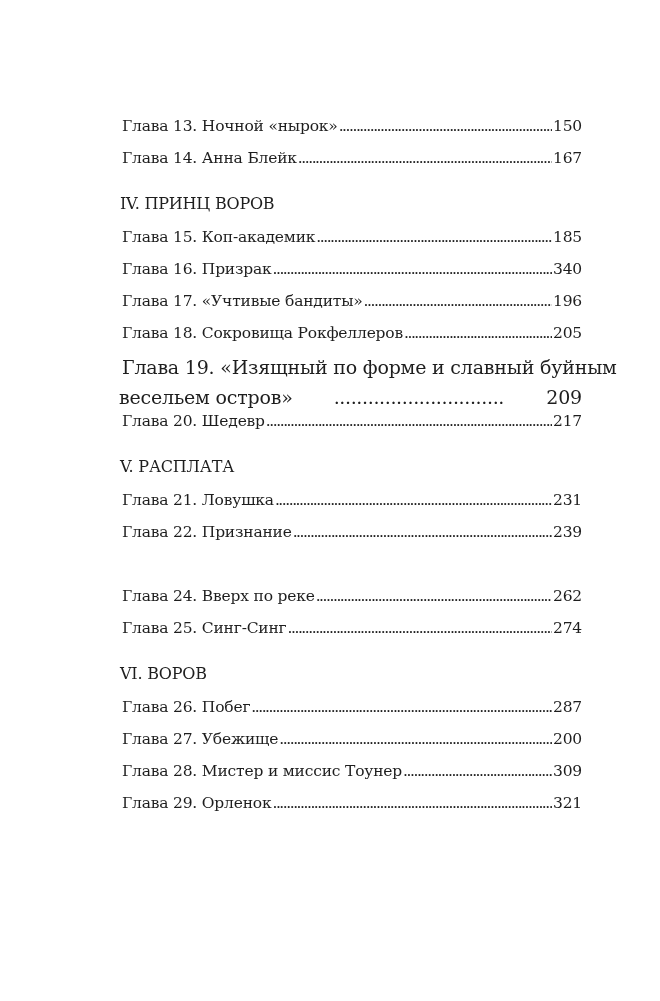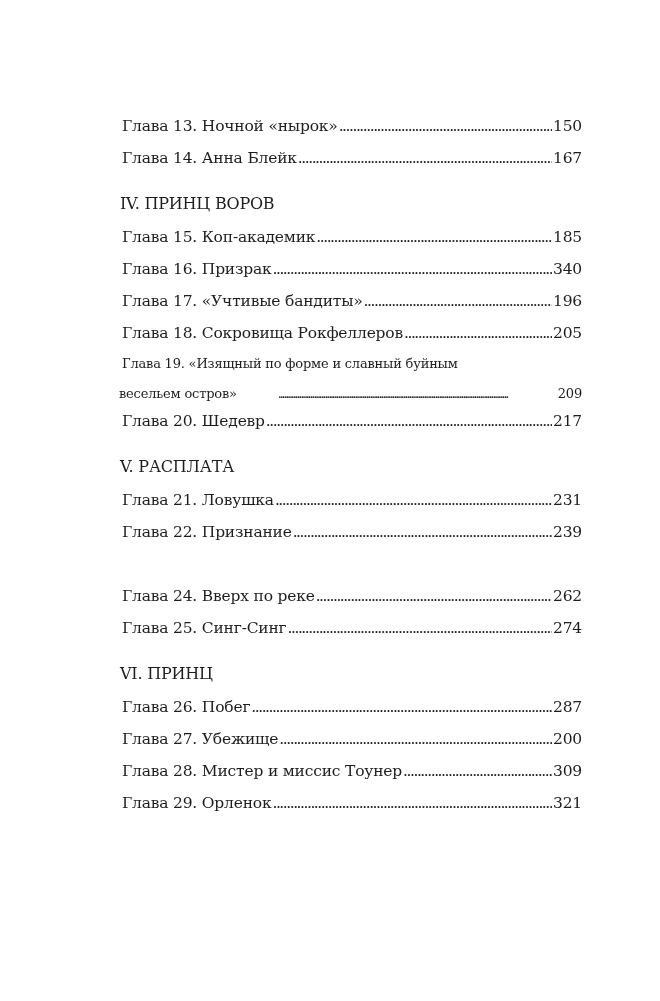--- a/index.html
+++ b/index.html
@@ -17,21 +17,21 @@
   }
   .entry .title { flex: 0 0 auto; }
   .entry .leader {
     flex: 1 1 auto; margin: 0 1px; overflow: hidden; height: 1em; position: relative; top: 0px;
   }
   .entry .leader::before {
     content: ". . . . . . . . . . . . . . . . . . . . . . . . . . . . . . . . . . . . . . . . . . . . . . . . . . . . . . . . . . . . . . . . . . . . . . . . . . . . . . . . . . . . . . . . . . . . . . . . . . . . . . . . . . . . . . . . . . . . . . . . . . . . . . . . . . . . . . . . . . . . . . .";
     letter-spacing: -3.2px; white-space: nowrap; font-size: 15.5px;
   }
   .entry .num { flex: 0 0 auto; text-align: right; }
-  .entry2 { position: absolute; left: 108px; width: 460px; font-size: 13px; letter-spacing: -0.2px; }
+  .entry2 { position: absolute; left: 108px; width: 460px; font-size: 19px; letter-spacing: -0.2px; }
   .entry2 .line1 { white-space: nowrap; height: 22px; }
   .entry2 .line2 { display: flex; align-items: baseline; white-space: nowrap; height: 22px; margin-top: 8px; margin-left: -3px; width: 463px; gap: 40px; }
   .entry2 .leader { flex: 1 1 auto; margin: 0 1px; overflow: hidden; height: 1em; }
   .entry2 .leader::before {
     content: ". . . . . . . . . . . . . . . . . . . . . . . . . . . . . . . . . . . . . . . . . . . . . . . . . . . . . . . . . . . . . . . . . . . . . . . . . . . . . . . . . . . . . . . . . . . . . . . . . . . . . . . . . . . . . . . . . . . . . . . . . . .";
     letter-spacing: -3.2px; white-space: nowrap;
   }
 </style>
 </head>
 <body>
@@ -101,21 +101,21 @@
     <span class="title">Глава 24. Вверх по реке</span>
     <span class="leader"></span>
     <span class="num">262</span>
   </div>
   <div class="entry" style="top:619px">
     <span class="title">Глава 25. Синг-Синг</span>
     <span class="leader"></span>
     <span class="num">274</span>
   </div>
 
-  <div class="part" style="top:664px">VI. ПРИНЦ</div>
+  <div class="part" style="top:664px">VI. ВОРОВ</div>
 
   <div class="entry" style="top:698px">
     <span class="title">Глава 26. Побег</span>
     <span class="leader"></span>
     <span class="num">287</span>
   </div>
   <div class="entry" style="top:730px">
     <span class="title">Глава 27. Убежище</span>
     <span class="leader"></span>
     <span class="num">200</span>

